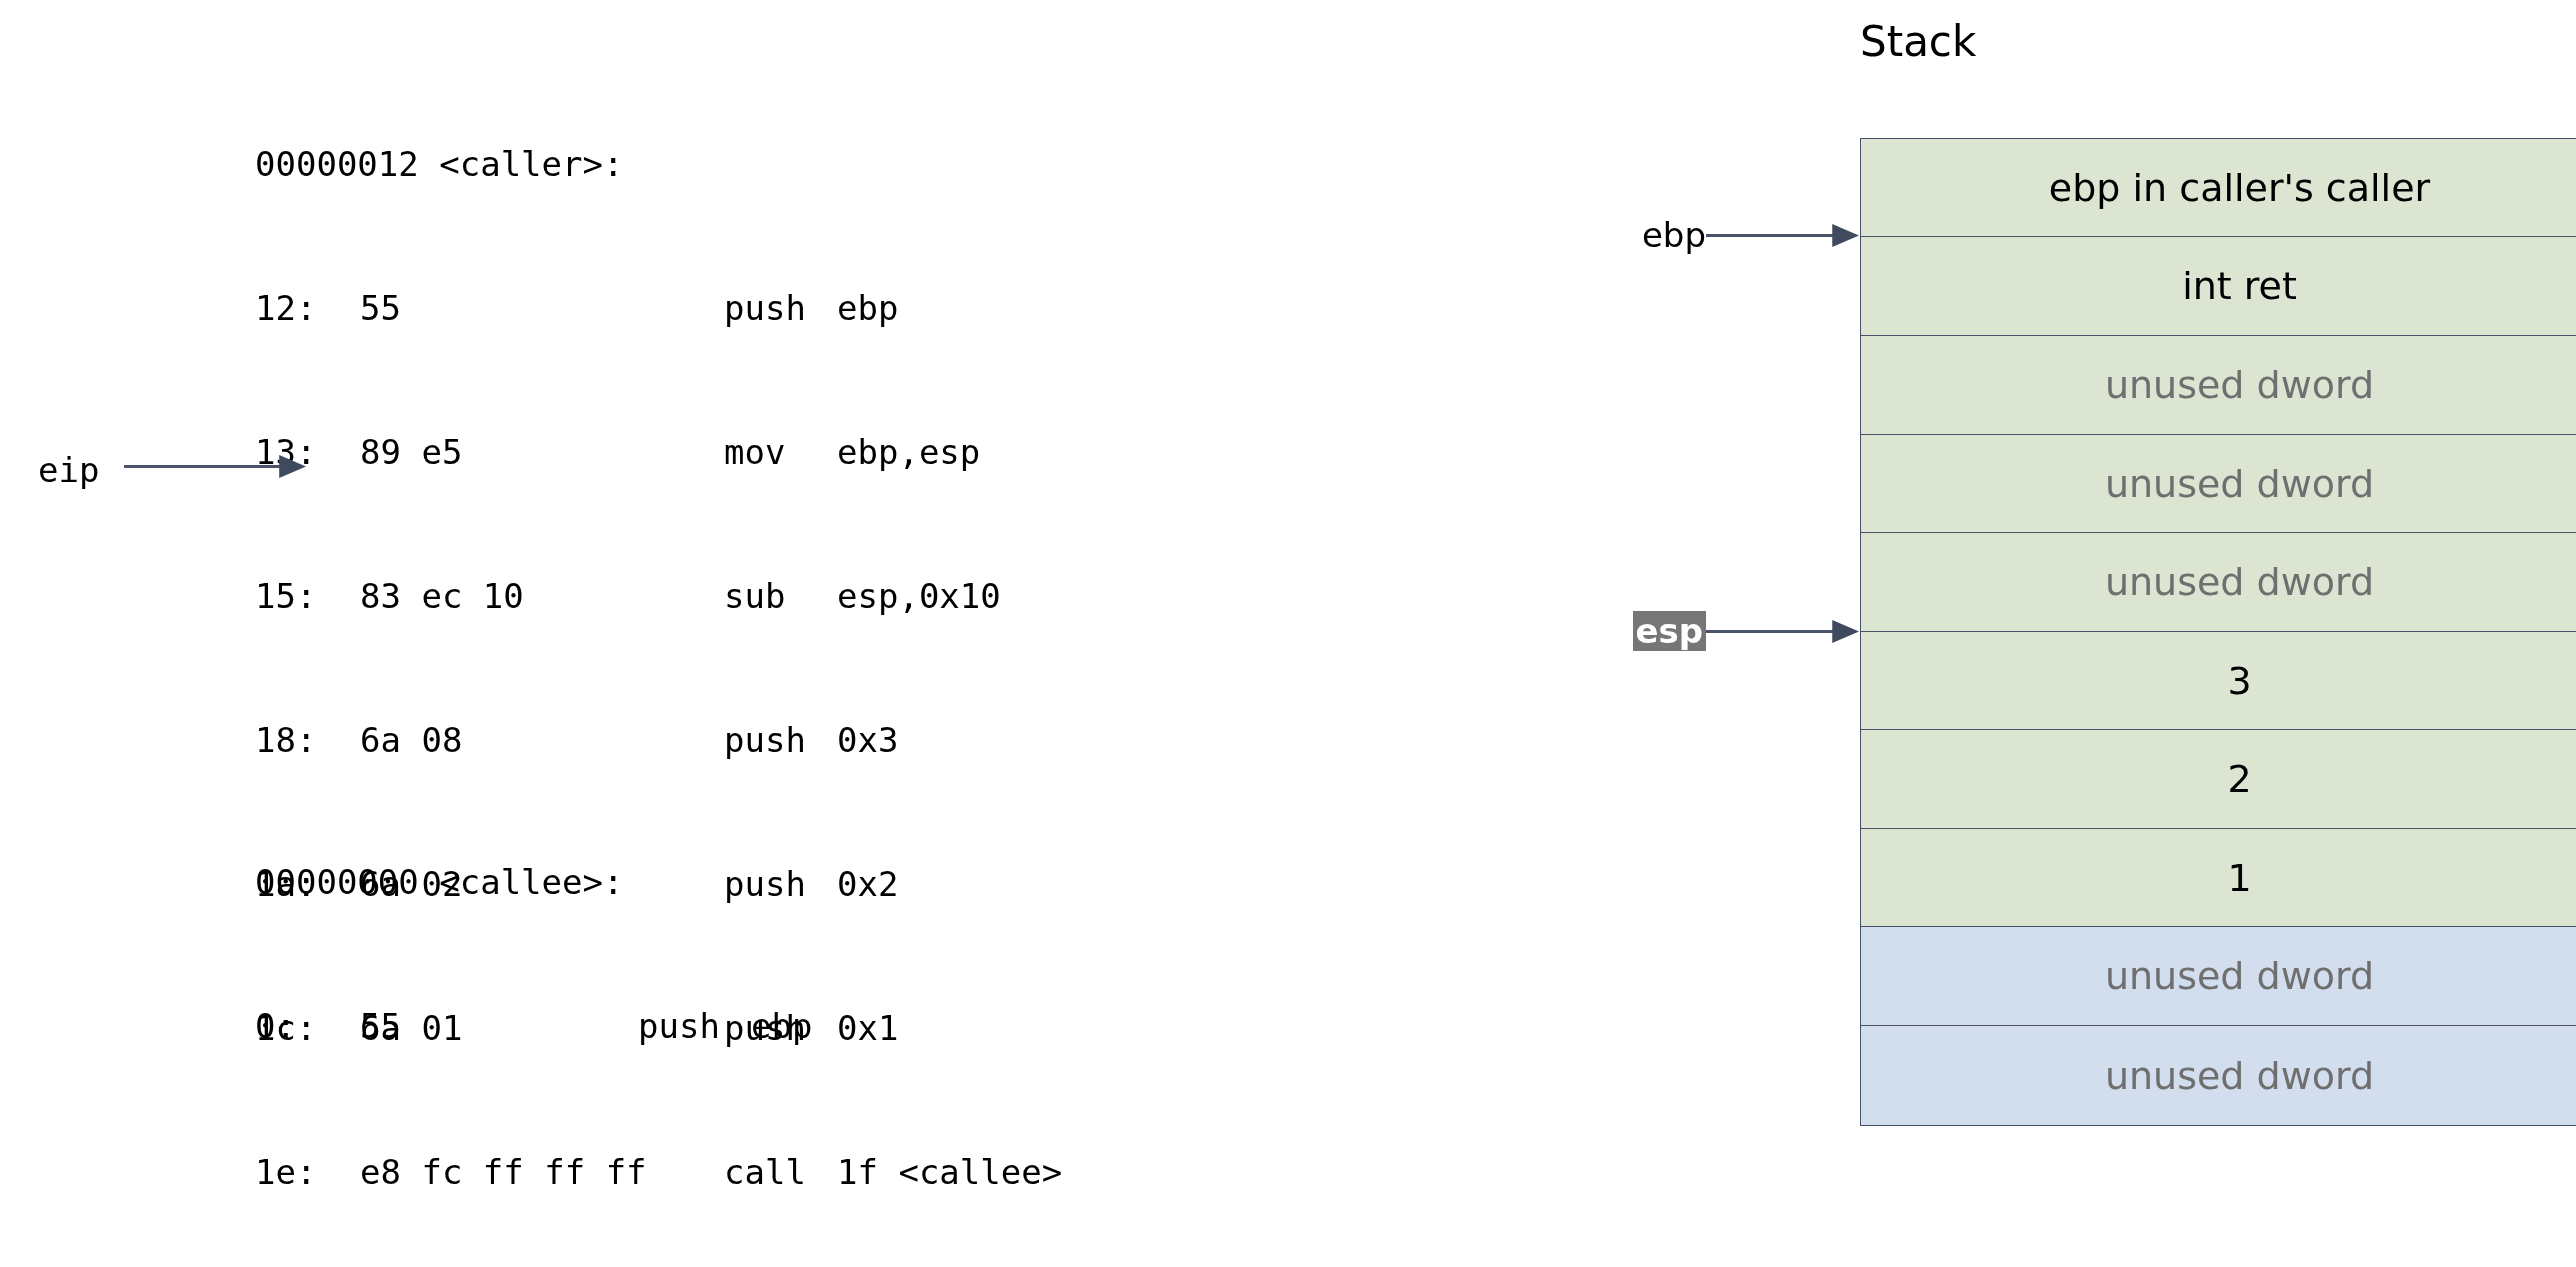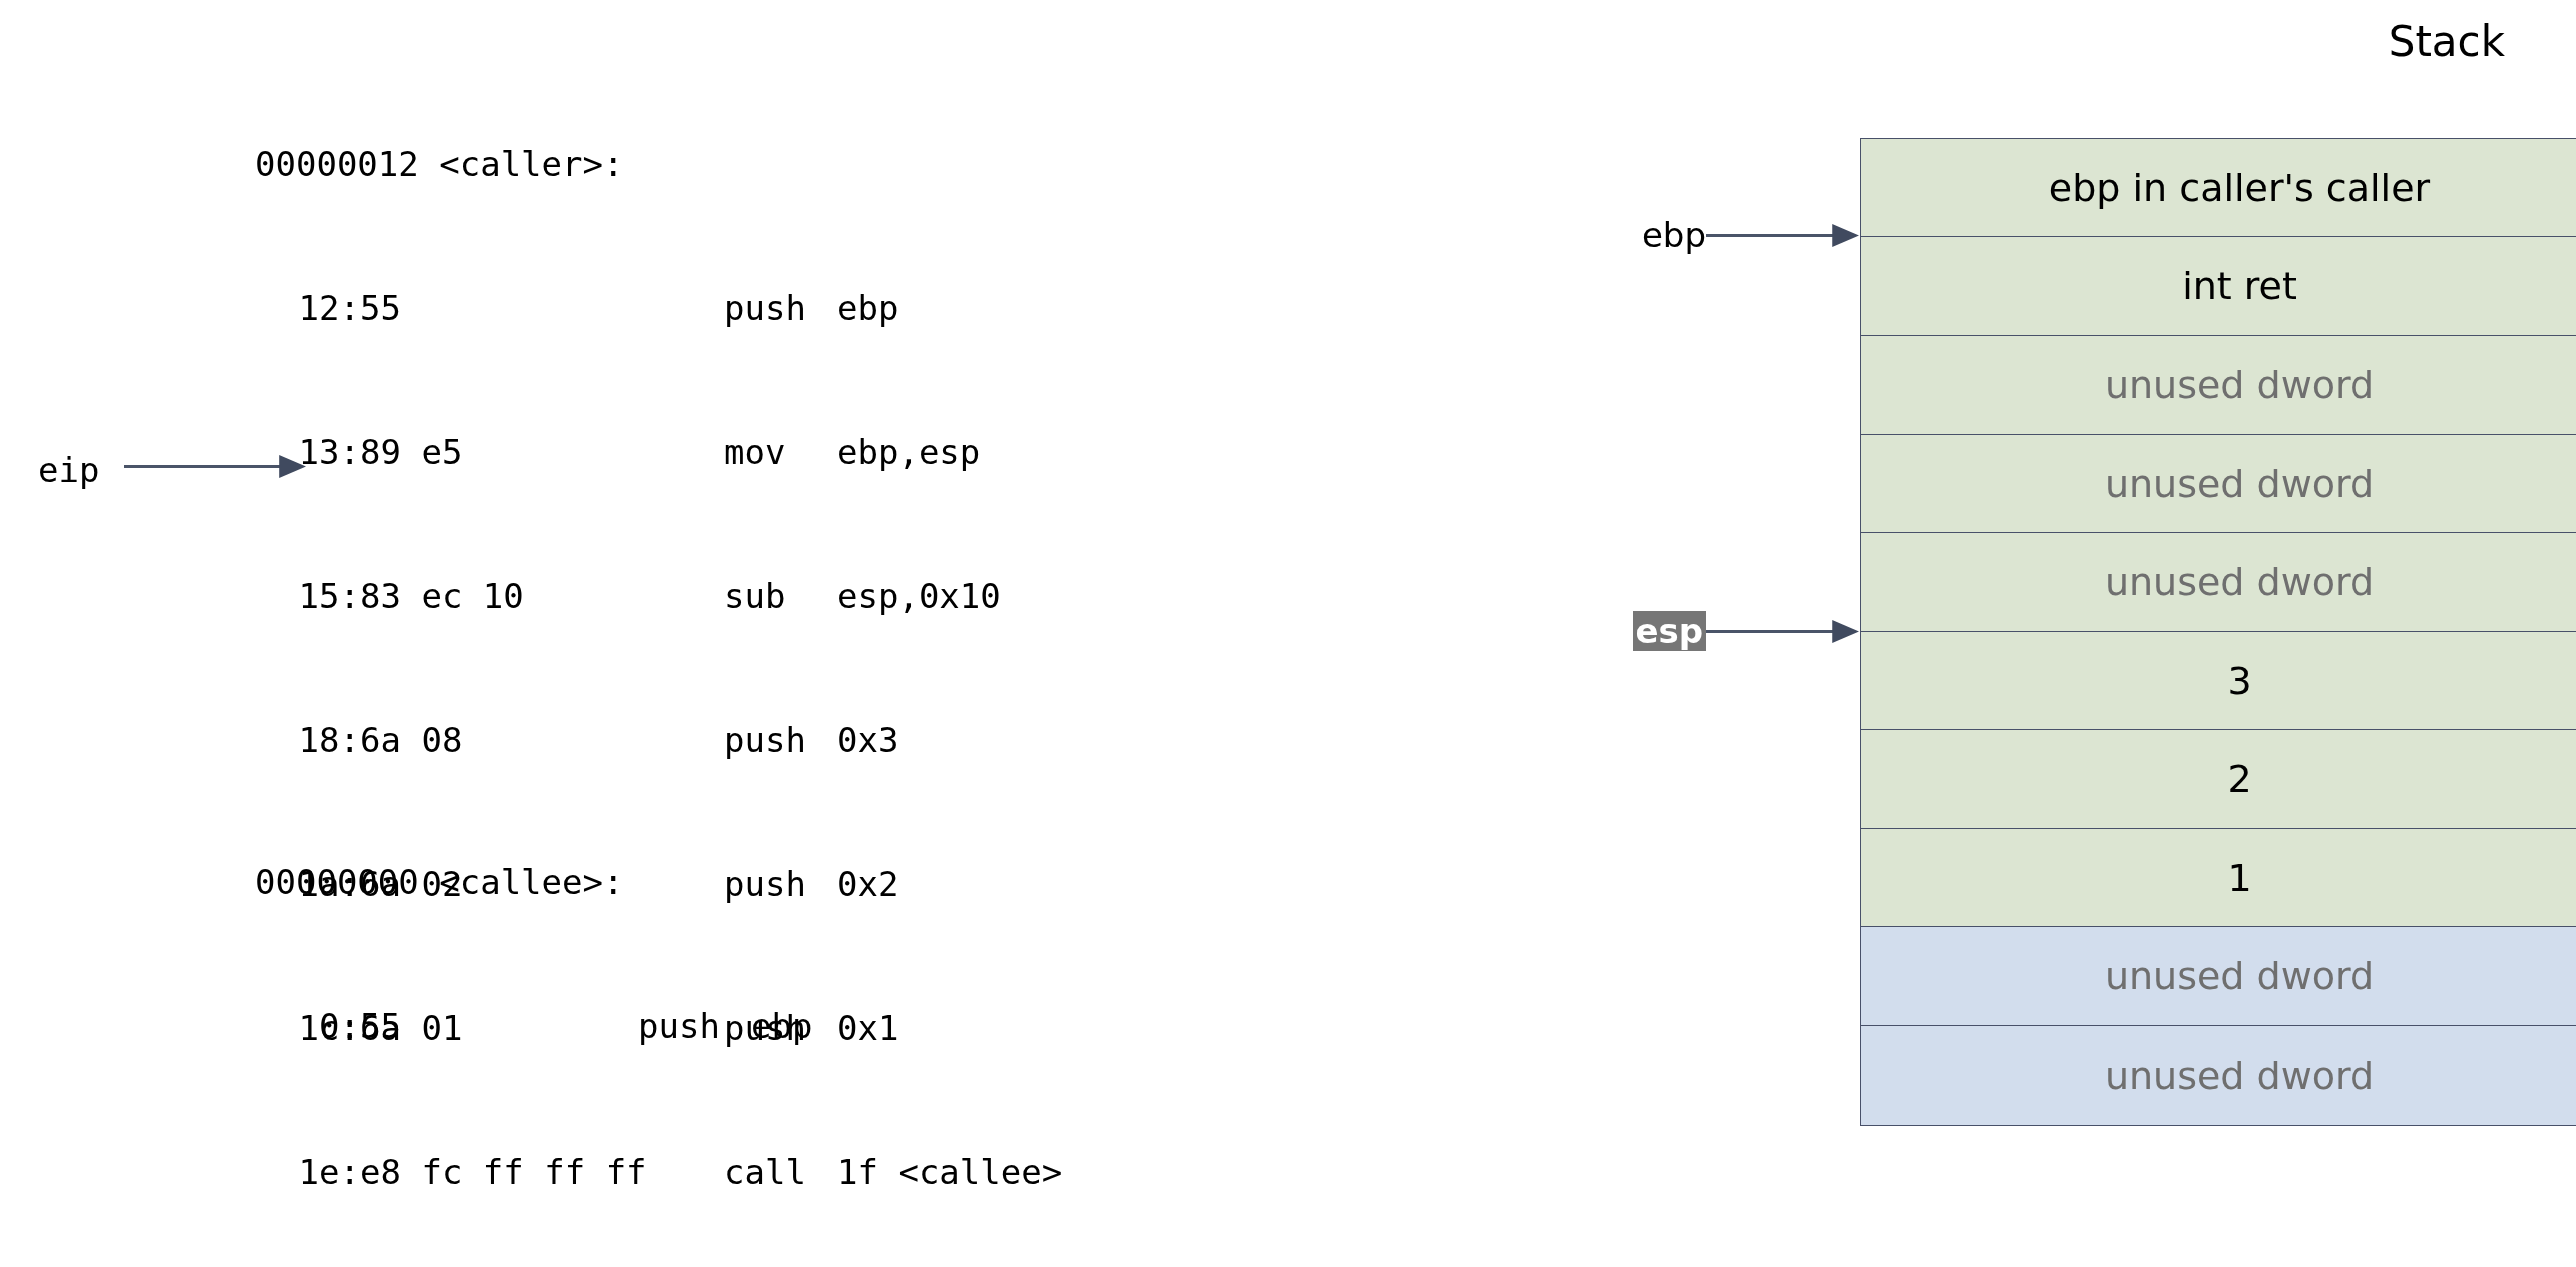--- a/index.html
+++ b/index.html
@@ -41,21 +41,20 @@
     white-space: pre;
   }
   .asm-line {
     display: block;
     height: 48px;
     white-space: pre;
   }
   .col-addr {
     display: inline-block;
     width: 105px;
-    text-align: right;
     white-space: pre;
   }
   .col-bytes {
     display: inline-block;
     white-space: pre;
   }
   .col-mnem {
     display: inline-block;
     white-space: pre;
   }
@@ -96,21 +95,21 @@
     left: 1860px;
     top: 138px;
     width: 645px;
     height: 975px;
   }
   #stack-title {
     position: absolute;
     left: 1860px;
     top: 17px;
     width: 645px;
-    text-align: right;
+    text-align: left;
     font-family: "DejaVu Sans", sans-serif;
     font-size: 42px;
     color: #000000;
   }
   .stack-cell {
     box-sizing: border-box;
     width: 759px;
     border: 1.9px solid #485069;
     border-bottom-width: 0;
     display: flex;

